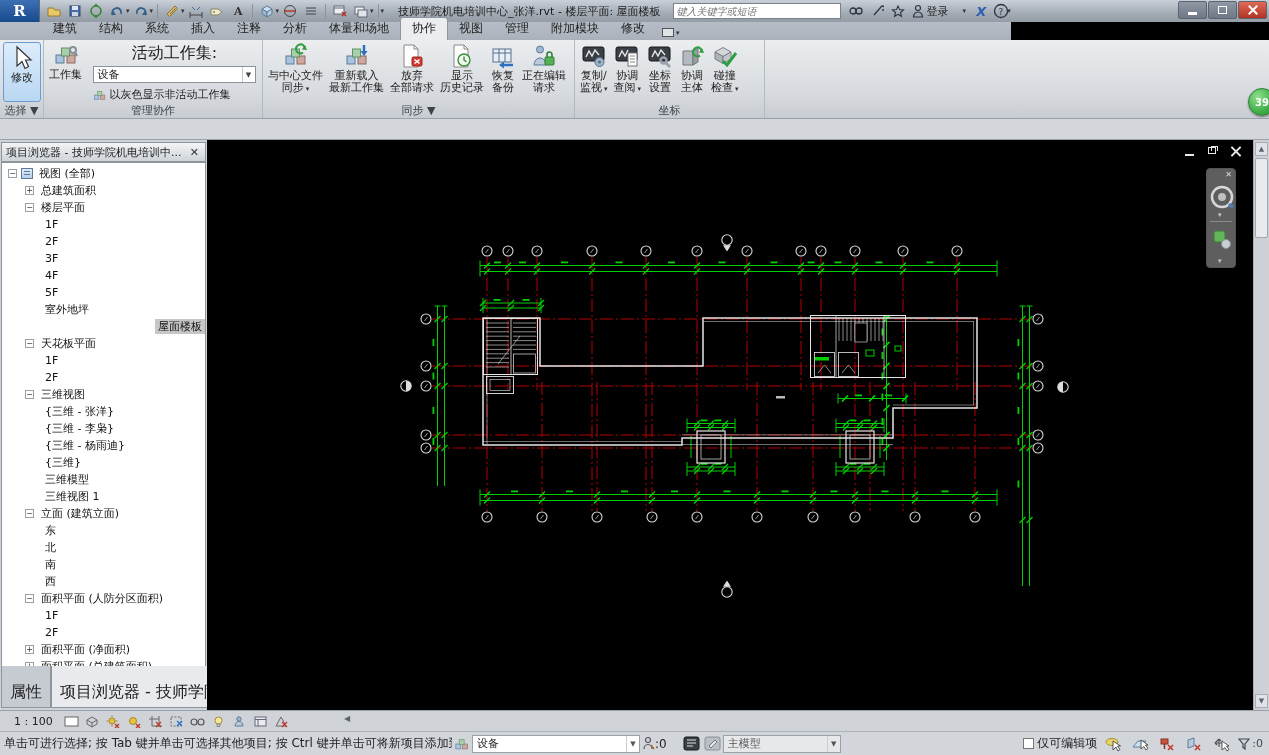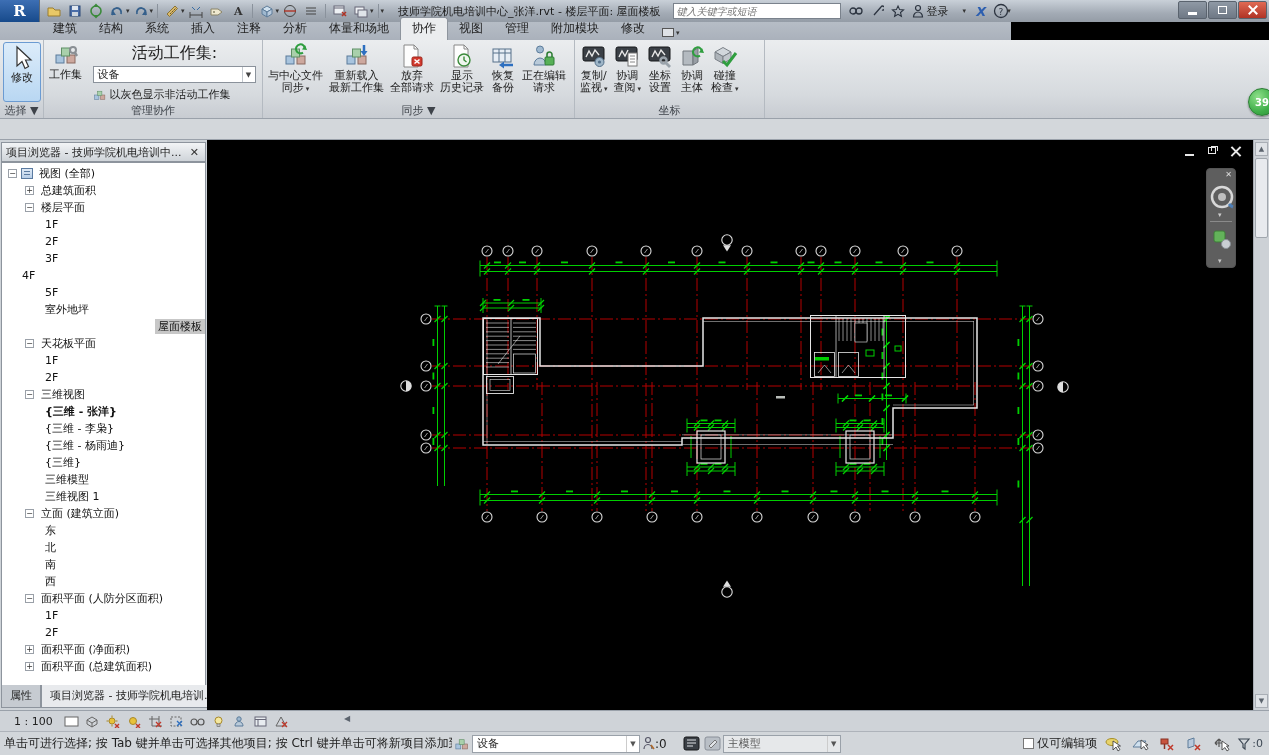--- a/index.html
+++ b/index.html
@@ -88,21 +88,21 @@
   .node-icon{display:none;width:12px;height:11px;border:1px solid #5a7aa0;margin-right:3px;
     background:linear-gradient(#dfeaf6,#b7cde6);position:relative;}
   .node-icon.show{display:inline-block;}
   .node-icon.show::before{content:"";position:absolute;left:2px;top:2px;right:2px;height:1px;background:#5a7aa0;box-shadow:0 3px 0 #5a7aa0;}
   .tree-label{padding:0 3px;}
   .tree-row.selected .tree-label{background:#c7c7c7;}
   #pbscroll{position:absolute;right:2px;top:24px;width:13px;height:520px;background:#eef0f2;border-left:1px solid #c5cad0;}
   #pbthumb{position:absolute;left:1px;top:4px;width:11px;height:300px;background:#d4d8dd;border:1px solid #a8aeb6;border-radius:2px;}
   #pbthumb::after{content:"≡";position:absolute;left:2px;top:140px;color:#8a9098;font-size:9px;}
   #pbtabs{position:absolute;left:1px;bottom:2px;height:21px;display:flex;align-items:flex-end;}
-  .pbtab{border:1px solid #8d949d;border-top:none;background:#c6cbd1;padding:3px 8px 4px;font-size:11px;
+  .pbtab{border:1px solid #8d949d;border-top:none;background:#c6cbd1;padding:16px 8px 4px;font-size:16px;
     white-space:nowrap;overflow:hidden;max-width:170px;}
   .pbtab.active{background:#e8eaed;font-weight:normal;}
   
   #canvas{position:absolute;left:207px;top:0;width:1046px;height:570px;background:#000;overflow:hidden;}
   #plansvg{position:absolute;left:0;top:0;}
   #canvaswin{position:absolute;right:10px;top:6px;display:flex;gap:10px;align-items:center;}
   .cwb{width:13px;height:11px;position:relative;}
   .cwb .bar{position:absolute;left:1px;bottom:1px;width:9px;height:2px;background:#e8e8e8;}
   .cwb .sq{position:absolute;left:1px;top:1px;width:8px;height:7px;border:1.5px solid #e8e8e8;}
   .cwb .sq2{position:absolute;left:4px;top:0;width:7px;height:5px;border:1.5px solid #e8e8e8;border-bottom:none;}
@@ -571,21 +571,21 @@
           <div class="tree-row" style="padding-left: 40px;">
 
             <span class="tree-label">2F</span>
           </div>
 
           <div class="tree-row" style="padding-left: 40px;">
 
             <span class="tree-label">3F</span>
           </div>
 
-          <div class="tree-row" style="padding-left: 17px;">
+          <div class="tree-row" style="padding-left: 40px;">
 
             <span class="tree-label">4F</span>
           </div>
 
           <div class="tree-row" style="padding-left: 40px;">
 
             <span class="tree-label">5F</span>
           </div>
 
           <div class="tree-row" style="padding-left: 40px;">
@@ -613,21 +613,21 @@
 
             <span class="tree-label">2F</span>
           </div>
 
           <div class="tree-row" style="padding-left: 23px;">
             <span class="expander">−</span>
 
             <span class="tree-label">三维视图</span>
           </div>
 
-          <div class="tree-row" style="padding-left: 40px; font-weight: bold;">
+          <div class="tree-row" style="padding-left: 40px;">
 
             <span class="tree-label">{三维 - 张洋}</span>
           </div>
 
           <div class="tree-row" style="padding-left: 40px;">
 
             <span class="tree-label">{三维 - 李枭}</span>
           </div>
 
           <div class="tree-row" style="padding-left: 40px;">

